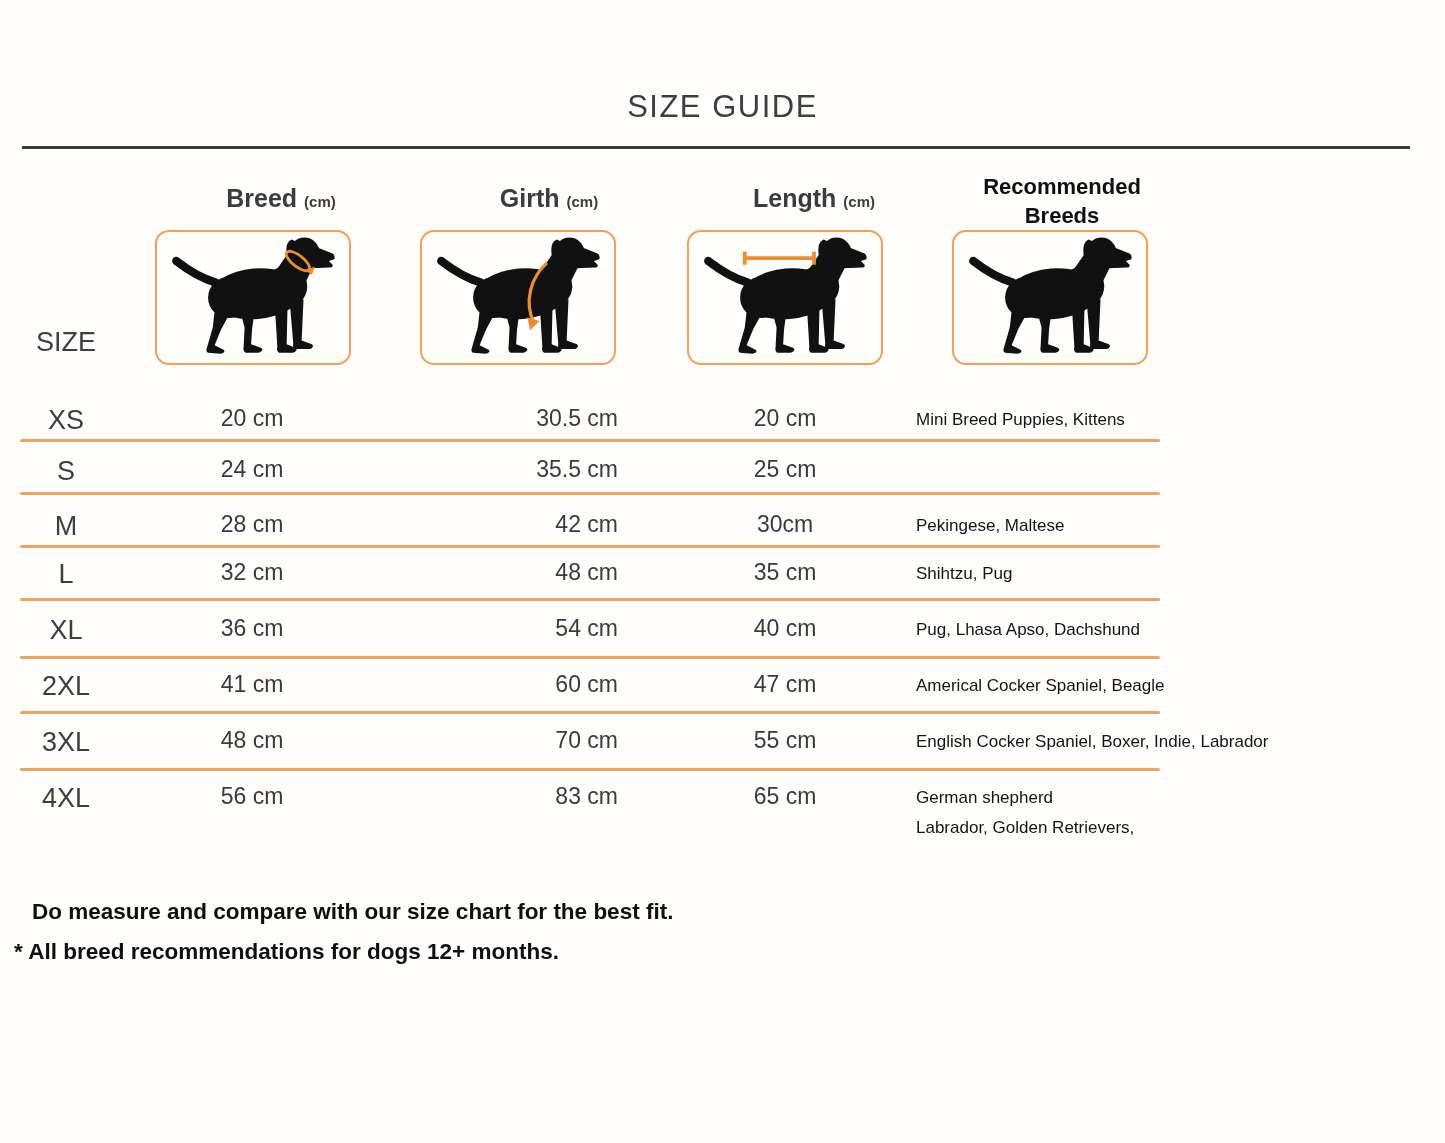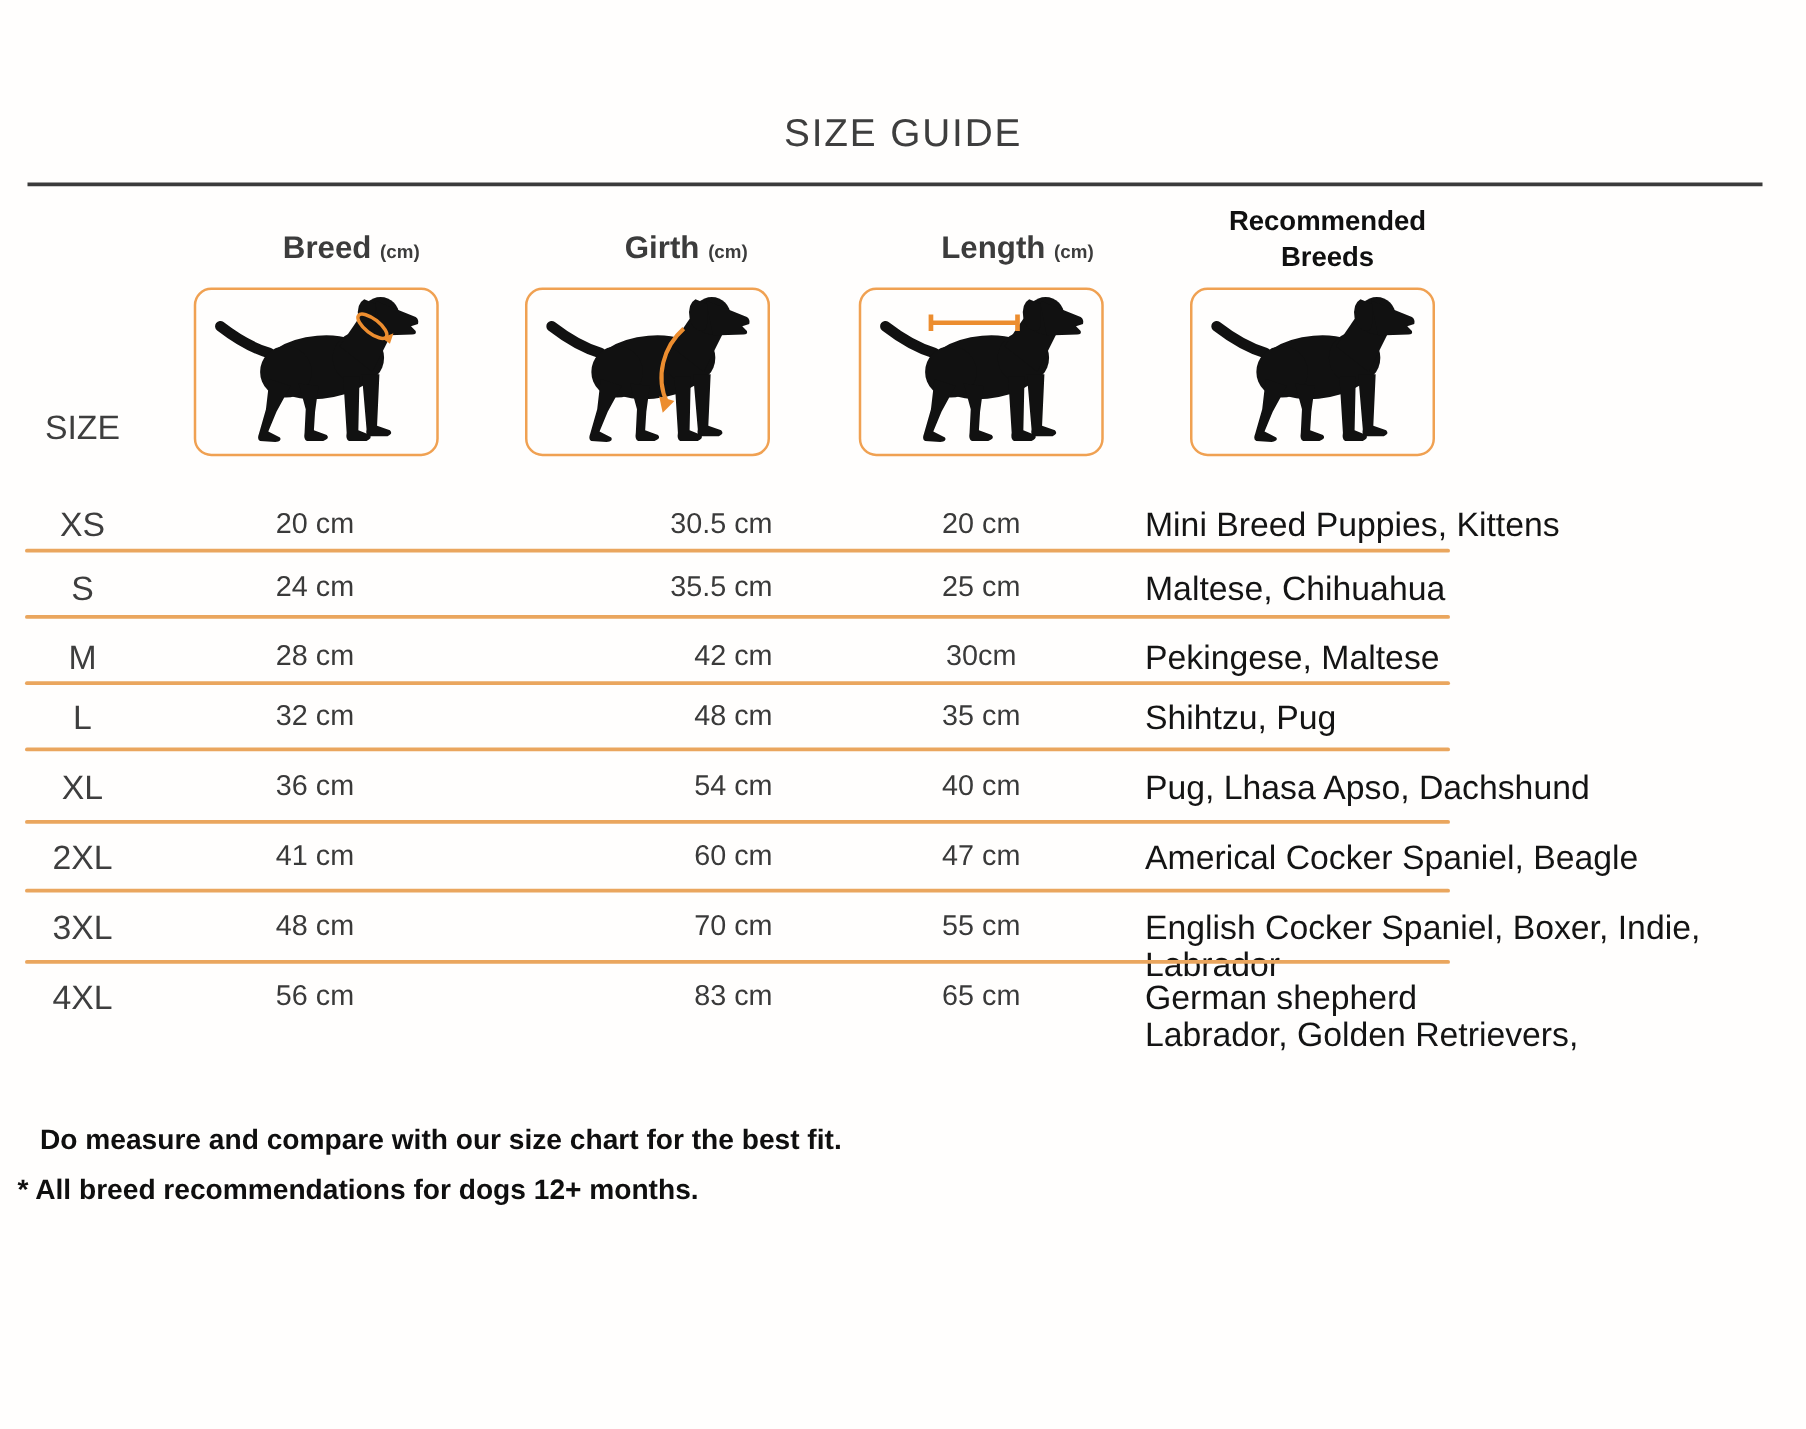--- a/index.html
+++ b/index.html
@@ -7,38 +7,38 @@
         font-family:"Liberation Sans",sans-serif;overflow:hidden;}
 
   .title{position:absolute;top:89px;left:0;width:1445px;margin:0;text-align:center;
          font-size:31px;font-weight:400;letter-spacing:1.5px;color:#3e3e3e;}
   .rule{position:absolute;left:22px;top:146px;width:1388px;height:3px;background:#3b3b3b;}
 
   .colhead{position:absolute;top:184px;width:220px;text-align:center;color:#3c3c3c;
            font-weight:bold;font-size:25px;white-space:nowrap;}
   .colhead .unit{font-size:15px;}
   .ch-neck{left:171px;} .ch-girth{left:439px;} .ch-length{left:704px;}
-  .breeds-head{position:absolute;top:163px;left:957px;width:210px;text-align:center;
+  .breeds-head{position:absolute;top:173px;left:957px;width:210px;text-align:center;
                font-weight:bold;font-size:22px;color:#101010;line-height:1.3;}
 
   .dog-box{position:absolute;top:230px;width:196px;height:135px;border:2px solid #f0a152;
            border-radius:14px;box-sizing:border-box;background:#fffefd;}
   .dog-box svg{width:100%;height:100%;display:block;}
   .b1{left:155px;} .b2{left:420px;} .b3{left:687px;} .b4{left:952px;}
 
   .size-col-label{position:absolute;top:327px;left:18px;width:96px;text-align:center;
                   font-size:27px;color:#3e3e3e;}
 
   .row{position:absolute;left:0;width:1445px;height:34px;}
   .cell{position:absolute;top:0;font-size:23px;color:#3a3a3a;}
   .c-size{left:18px;width:96px;text-align:center;font-size:27px;color:#3e3e3e;}
   .c-neck{left:152px;width:200px;text-align:center;}
   .c-girth{left:418px;width:200px;text-align:right;}
   .c-length{left:685px;width:200px;text-align:center;}
-  .c-breeds{left:916px;width:520px;color:#141414;font-size:27px;line-height:30px;}
+  .c-breeds{left:916px;width:520px;color:#141414;font-size:17px;line-height:30px;}
   .c-breeds span{display:block;}
 
   .sep{position:absolute;left:20px;width:1140px;height:3px;background:#eaa65e;border-radius:2px;}
 
   .fn{position:absolute;font-weight:bold;color:#0f0f0f;font-size:22.5px;white-space:nowrap;}
 </style>
 </head>
 <body>
 
 <div class="page">
@@ -118,21 +118,20 @@
     <div class="cell c-length">20 cm</div>
     <div class="cell c-breeds">Mini Breed Puppies, Kittens</div>
   </div>
   <div class="sep" style="top:439px"></div>
 
   <div class="row" style="top:456px">
     <div class="cell c-size">S</div>
     <div class="cell c-neck">24 cm</div>
     <div class="cell c-girth">35.5 cm</div>
     <div class="cell c-length">25 cm</div>
-    <div class="cell c-breeds">Maltese, Chihuahua</div>
   </div>
   <div class="sep" style="top:492px"></div>
 
   <div class="row" style="top:511px">
     <div class="cell c-size">M</div>
     <div class="cell c-neck">28 cm</div>
     <div class="cell c-girth">42 cm</div>
     <div class="cell c-length">30cm</div>
     <div class="cell c-breeds">Pekingese, Maltese</div>
   </div>

